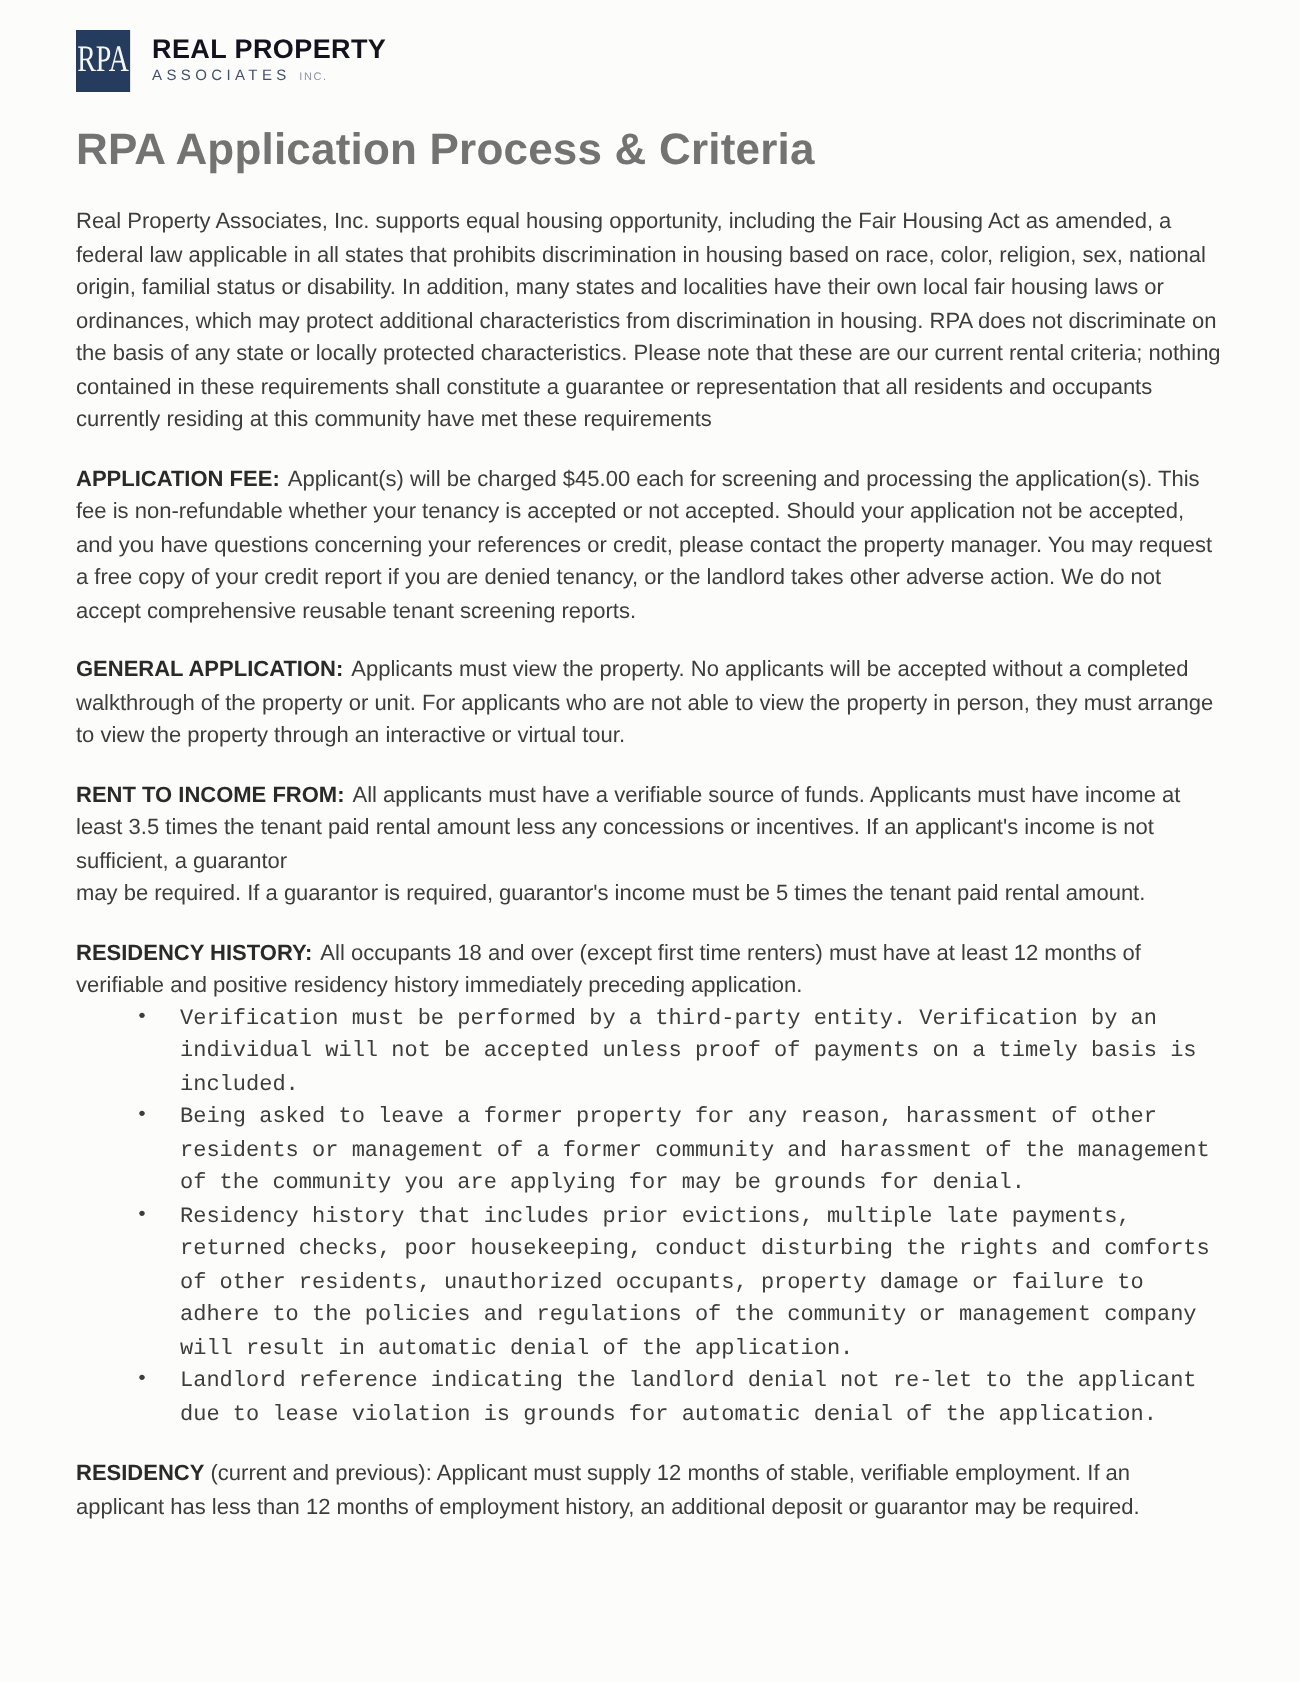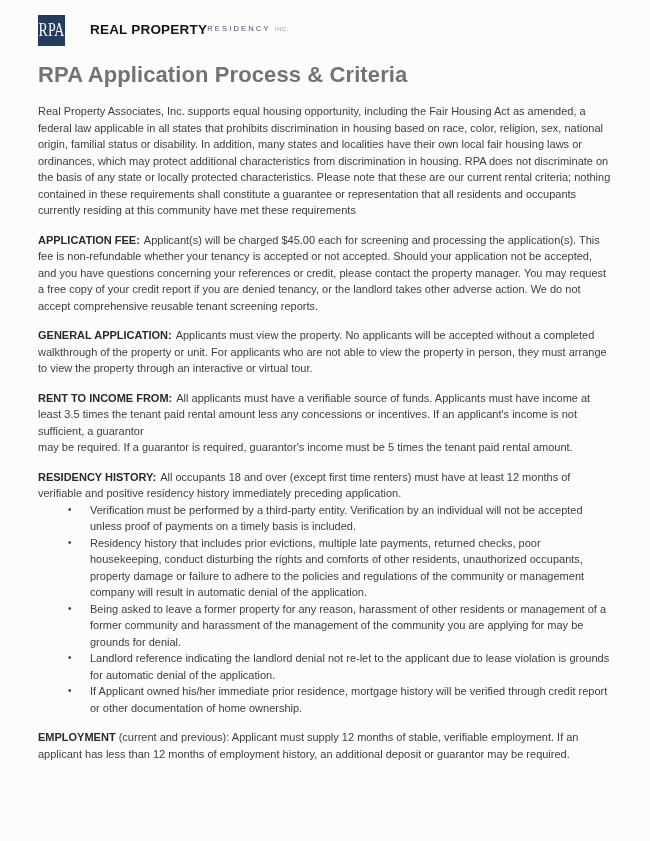--- a/index.html
+++ b/index.html
@@ -11,34 +11,34 @@
     background: #fcfcfb;
     box-sizing: border-box;
     padding: 13px 38px 12px 38px;
     font-family: "Liberation Sans", sans-serif;
     color: #3d3d3d;
     display: flex;
     flex-direction: column;
     overflow: hidden;
   }
   
-  .logo-row { display: flex; align-items: center; gap: 23px; height: 34px; flex: 0 0 auto; }
+  .logo-row { display: flex; align-items: center; gap: 9px; height: 34px; flex: 0 0 auto; }
   .logo-box {
     width: 33px; height: 31px;
     background: #263c5f;
     color: #f5f6f8;
     display: flex; align-items: center; justify-content: center;
     font-family: "Liberation Serif", serif;
     font-size: 17px; font-weight: 400;
     letter-spacing: 0px;
     transform: scaleX(0.82);
     transform-origin: left center;
   }
   .logo-box span { transform: scaleY(1.1); }
-  .logo-text { display: flex; flex-direction: row; line-height: 1.05; margin-left: -4px; justify-content: center; }
+  .logo-text { display: flex; flex-direction: column; line-height: 1.05; margin-left: -4px; justify-content: center; }
   .logo-name {
     font-size: 13.5px; font-weight: 700; color: #13131f; letter-spacing: 0.2px;
   }
   .logo-sub { font-size: 7.5px; letter-spacing: 2.2px; color: #44506b; margin-top: 2px; }
   .logo-sub .inc { font-size: 5.5px; letter-spacing: 0.8px; color: #8a93a5; }
   
   .doc-title {
     margin: 15px 0 0 0;
     font-size: 22px;
     font-weight: 700;
@@ -47,66 +47,65 @@
     flex: 0 0 auto;
   }
   
   .para { margin: 13px 0 0 0; font-size: 11px; line-height: 16.5px; flex: 0 0 auto; }
   .intro { margin-top: 15px; }
   .notice { font-weight: 700; color: #282828; letter-spacing: 0.1px; }
   .sec-head { font-weight: 700; color: #2a2a2a; margin-right: 4px; }
   .sec-suffix { }
   .sec-body { white-space: pre-line; text-align: center; }
   ul.bullets { margin: 0; padding: 0 0 0 52px; list-style: none; }
-  ul.bullets li { position: relative; font-size: 11px; line-height: 16.5px; }
+  ul.bullets li { position: relative; font-size: 11px; line-height: 16.5px; font-family: Liberation Mono, monospace; }
   ul.bullets li::before {
     content: "\2022";
     position: absolute;
     left: -22px;
     top: 0;
     font-size: 10px;
     color: #3d3d3d;
   }
 </style>
 </head>
 <body>
 
 <div class="page">
 
   <div class="logo-row">
     <div class="logo-box">
       <span>RPA</span>
     </div>
     <div class="logo-text">
       <span class="logo-name">REAL PROPERTY</span>
-      <span class="logo-sub"><span>RESIDENCY</span> <span class="inc">INC.</span></span>
+      <span class="logo-sub"><span>ASSOCIATES</span> <span class="inc">INC.</span></span>
     </div>
   </div>
 
   <h1 class="doc-title">RPA Application Process &amp; Criteria</h1>
 
   <p class="para intro">Real Property Associates, Inc. supports equal housing opportunity, including the Fair Housing Act as amended, a federal law applicable in all states that prohibits discrimination in housing based on race, color, religion, sex, national origin, familial status or disability. In addition, many states and localities have their own local fair housing laws or ordinances, which may protect additional characteristics from discrimination in housing. RPA does not discriminate on the basis of any state or locally protected characteristics. Please note that these are our current rental criteria; nothing contained in these requirements shall constitute a guarantee or representation that all residents and occupants currently residing at this community have met these requirements</p>
 
 
   <p class="para"><strong class="sec-head">APPLICATION FEE:</strong><span class="sec-body">Applicant(s) will be charged $45.00 each for screening and processing the application(s). This fee is non-refundable whether your tenancy is accepted or not accepted. Should your application not be accepted, and you have questions concerning your references or credit, please contact the property manager. You may request a free copy of your credit report if you are denied tenancy, or the landlord takes other adverse action. We do not accept comprehensive reusable tenant screening reports.</span></p>
 
   <p class="para"><strong class="sec-head">GENERAL APPLICATION:</strong><span class="sec-body">Applicants must view the property. No applicants will be accepted without a completed walkthrough of the property or unit. For applicants who are not able to view the property in person, they must arrange to view the property through an interactive or virtual tour.</span></p>
 
   <p class="para"><strong class="sec-head">RENT TO INCOME FROM:</strong><span class="sec-body">All applicants must have a verifiable source of funds. Applicants must have income at least 3.5 times the tenant paid rental amount less any concessions or incentives. If an applicant's income is not sufficient, a guarantor
 may be required. If a guarantor is required, guarantor's income must be 5 times the tenant paid rental amount.</span></p>
 
   <div class="para">
     <p class="para" style="margin:0"><strong class="sec-head">RESIDENCY HISTORY:</strong><span class="sec-body">All occupants 18 and over (except first time renters) must have at least 12 months of verifiable and positive residency history immediately preceding application.</span></p>
     <ul class="bullets">
       <li>Verification must be performed by a third-party entity. Verification by an individual will not be accepted unless proof of payments on a timely basis is included.</li>
+      <li>Being asked to leave a former property for any reason, harassment of other residents or management of a former community and harassment of the management of the community you are applying for may be grounds for denial.</li>
       <li>Residency history that includes prior evictions, multiple late payments, returned checks, poor housekeeping, conduct disturbing the rights and comforts of other residents, unauthorized occupants, property damage or failure to adhere to the policies and regulations of the community or management company will result in automatic denial of the application.</li>
-      <li>Being asked to leave a former property for any reason, harassment of other residents or management of a former community and harassment of the management of the community you are applying for may be grounds for denial.</li>
       <li>Landlord reference indicating the landlord denial not re-let to the applicant due to lease violation is grounds for automatic denial of the application.</li>
-      <li>If Applicant owned his/her immediate prior residence, mortgage history will be verified through credit report or other documentation of home ownership.</li>
     </ul>
   </div>
 
   <div class="para">
-    <p class="para" style="margin:0"><strong class="sec-head" style="margin-right:0">EMPLOYMENT</strong><span class="sec-suffix"> (current and previous): </span><span class="sec-body">Applicant must supply 12 months of stable, verifiable employment. If an applicant has less than 12 months of employment history, an additional deposit or guarantor may be required.</span></p>
+    <p class="para" style="margin:0"><strong class="sec-head" style="margin-right:0">RESIDENCY</strong><span class="sec-suffix"> (current and previous): </span><span class="sec-body">Applicant must supply 12 months of stable, verifiable employment. If an applicant has less than 12 months of employment history, an additional deposit or guarantor may be required.</span></p>
 
   </div>
 
 </div>
 
 </body></html>

